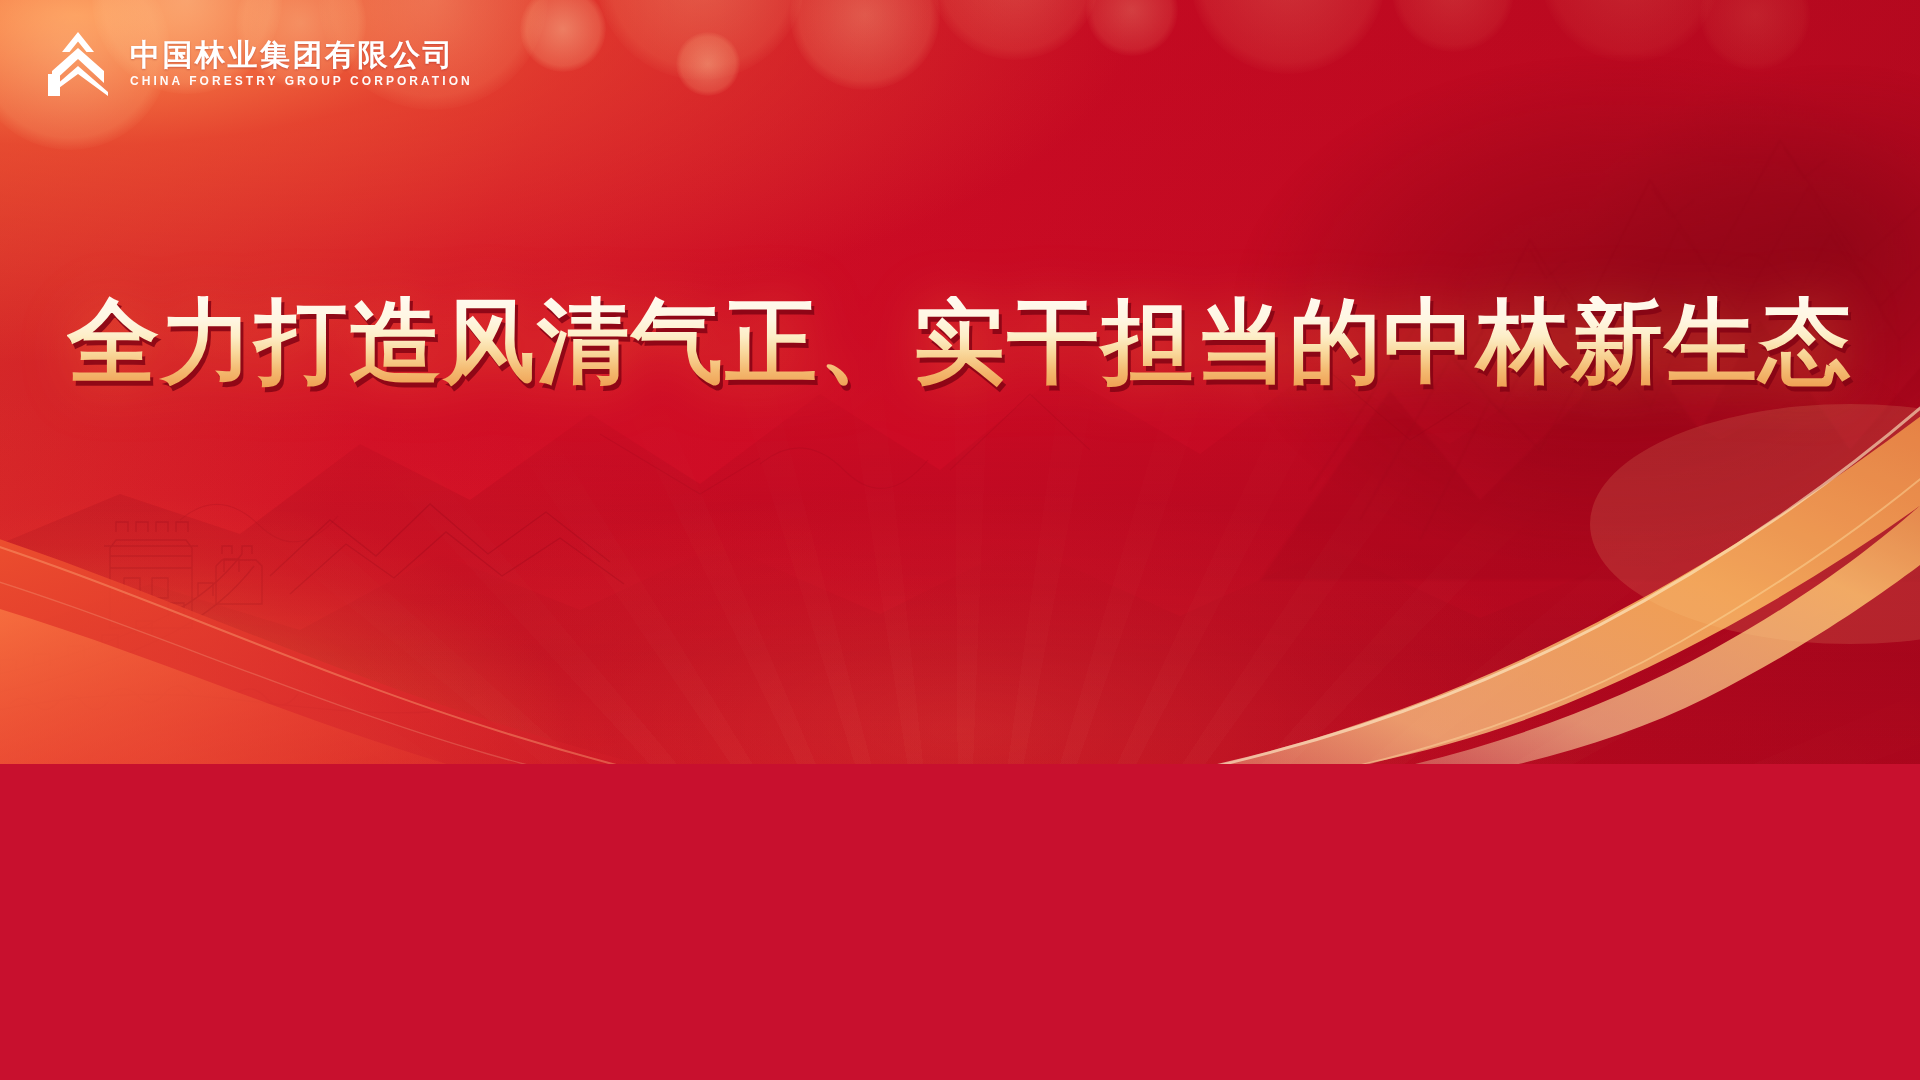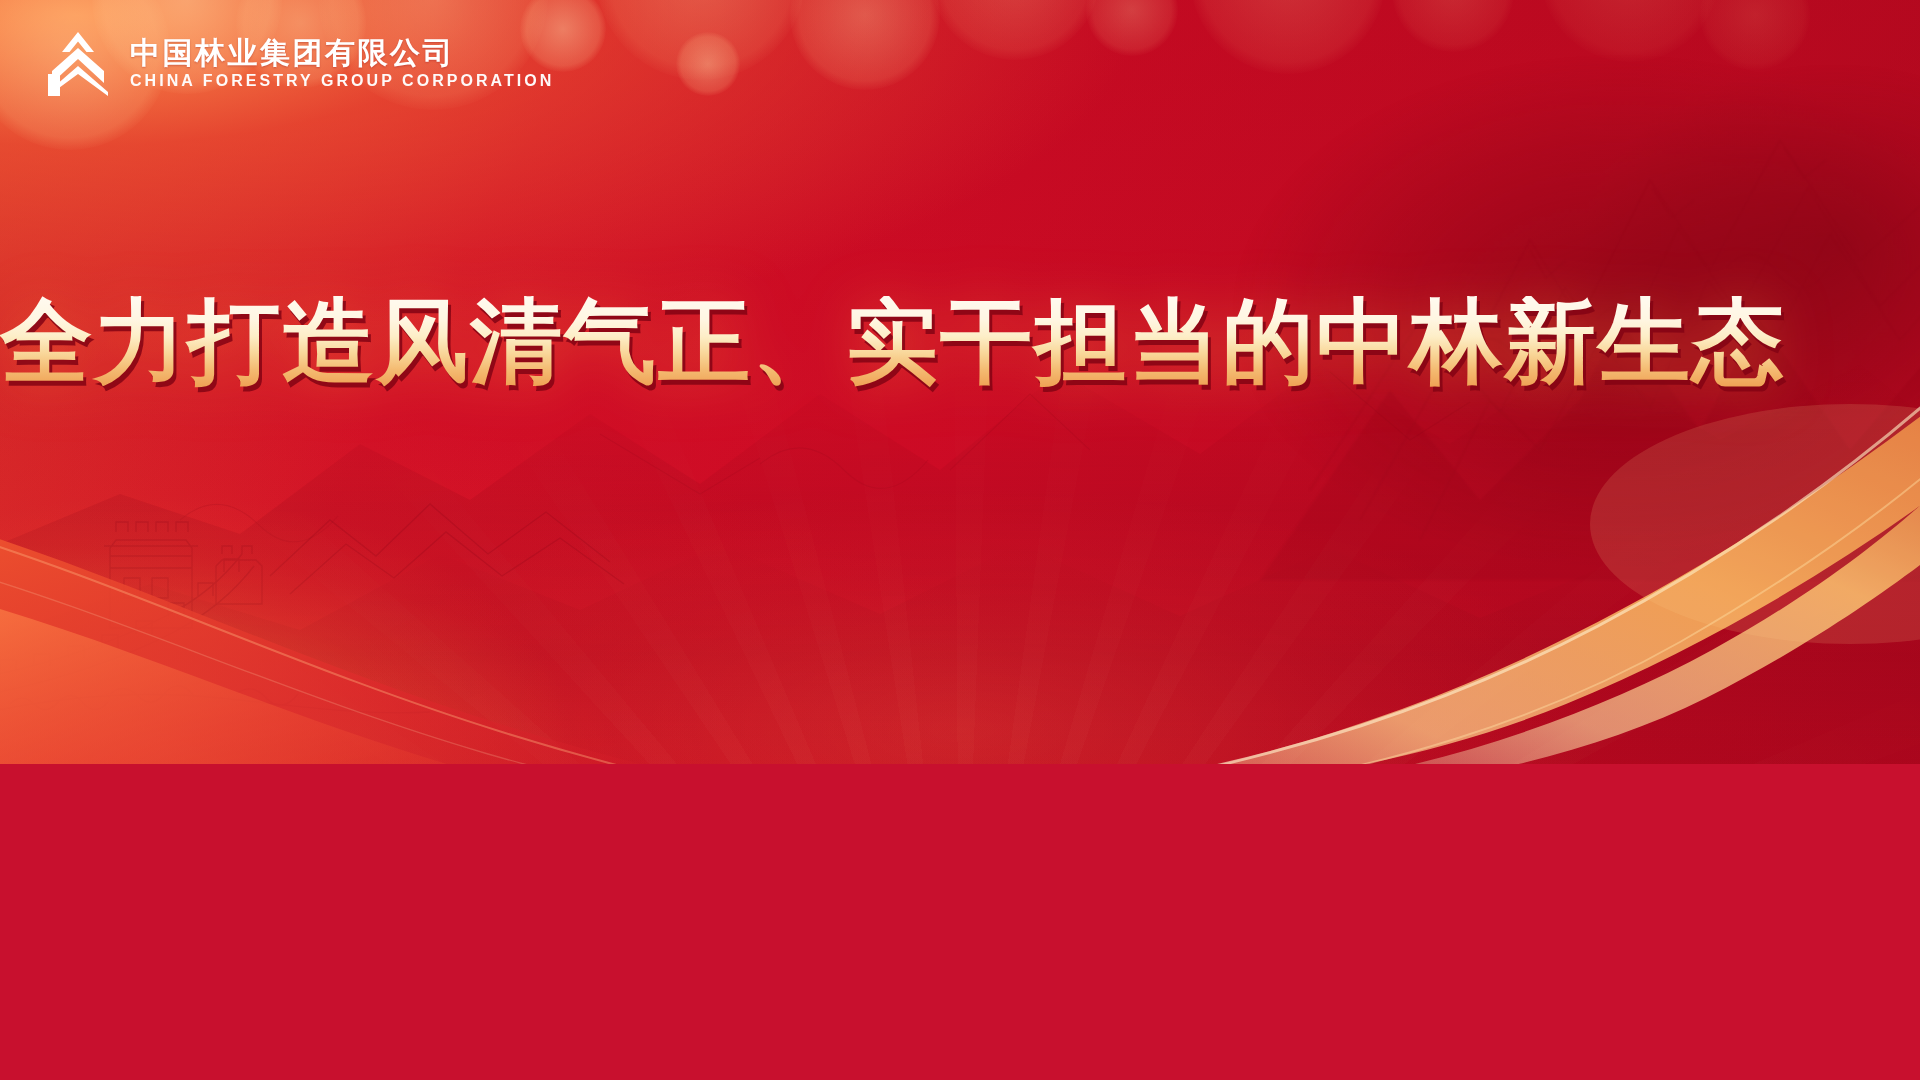--- a/index.html
+++ b/index.html
@@ -89,28 +89,28 @@
   }
   .logo-mark { width:72px; height:66px; flex:0 0 auto; }
   .logo-mark svg { width:100%; height:100%; display:block; }
   .logo-text { display:flex; flex-direction:column; gap:5px; }
   .logo-cn {
     font-size:30px; font-weight:700; color:#ffffff; letter-spacing:2.5px;
     line-height:1; white-space:nowrap;
     text-shadow:0 1px 2px rgba(130,0,20,.30);
   }
   .logo-en {
-    font-size:16px; font-weight:700; color:#ffffff; letter-spacing:3.05px;
+    font-size:12px; font-weight:700; color:#ffffff; letter-spacing:3.05px;
     line-height:1; white-space:nowrap; opacity:.97;
   }
 
   
   .headline {
     position:absolute; left:0; right:0; top:296px;
-    display:flex; flex-direction:row; align-items:flex-end;
+    display:flex; flex-direction:column; align-items:center;
     gap:6px; z-index:20;
   }
   .hl-line {
     font-size:92px; font-weight:900; line-height:1.0;
     letter-spacing:2px; white-space:nowrap;
     font-family:"DejaVu Sans","Liberation Sans",sans-serif;
     
     background:linear-gradient(180deg,
         #fffaf0 0%, #fff6e2 26%, #fdeec7 44%,
         #f9d79a 62%, #f4bb72 80%, #ef9f52 100%);

